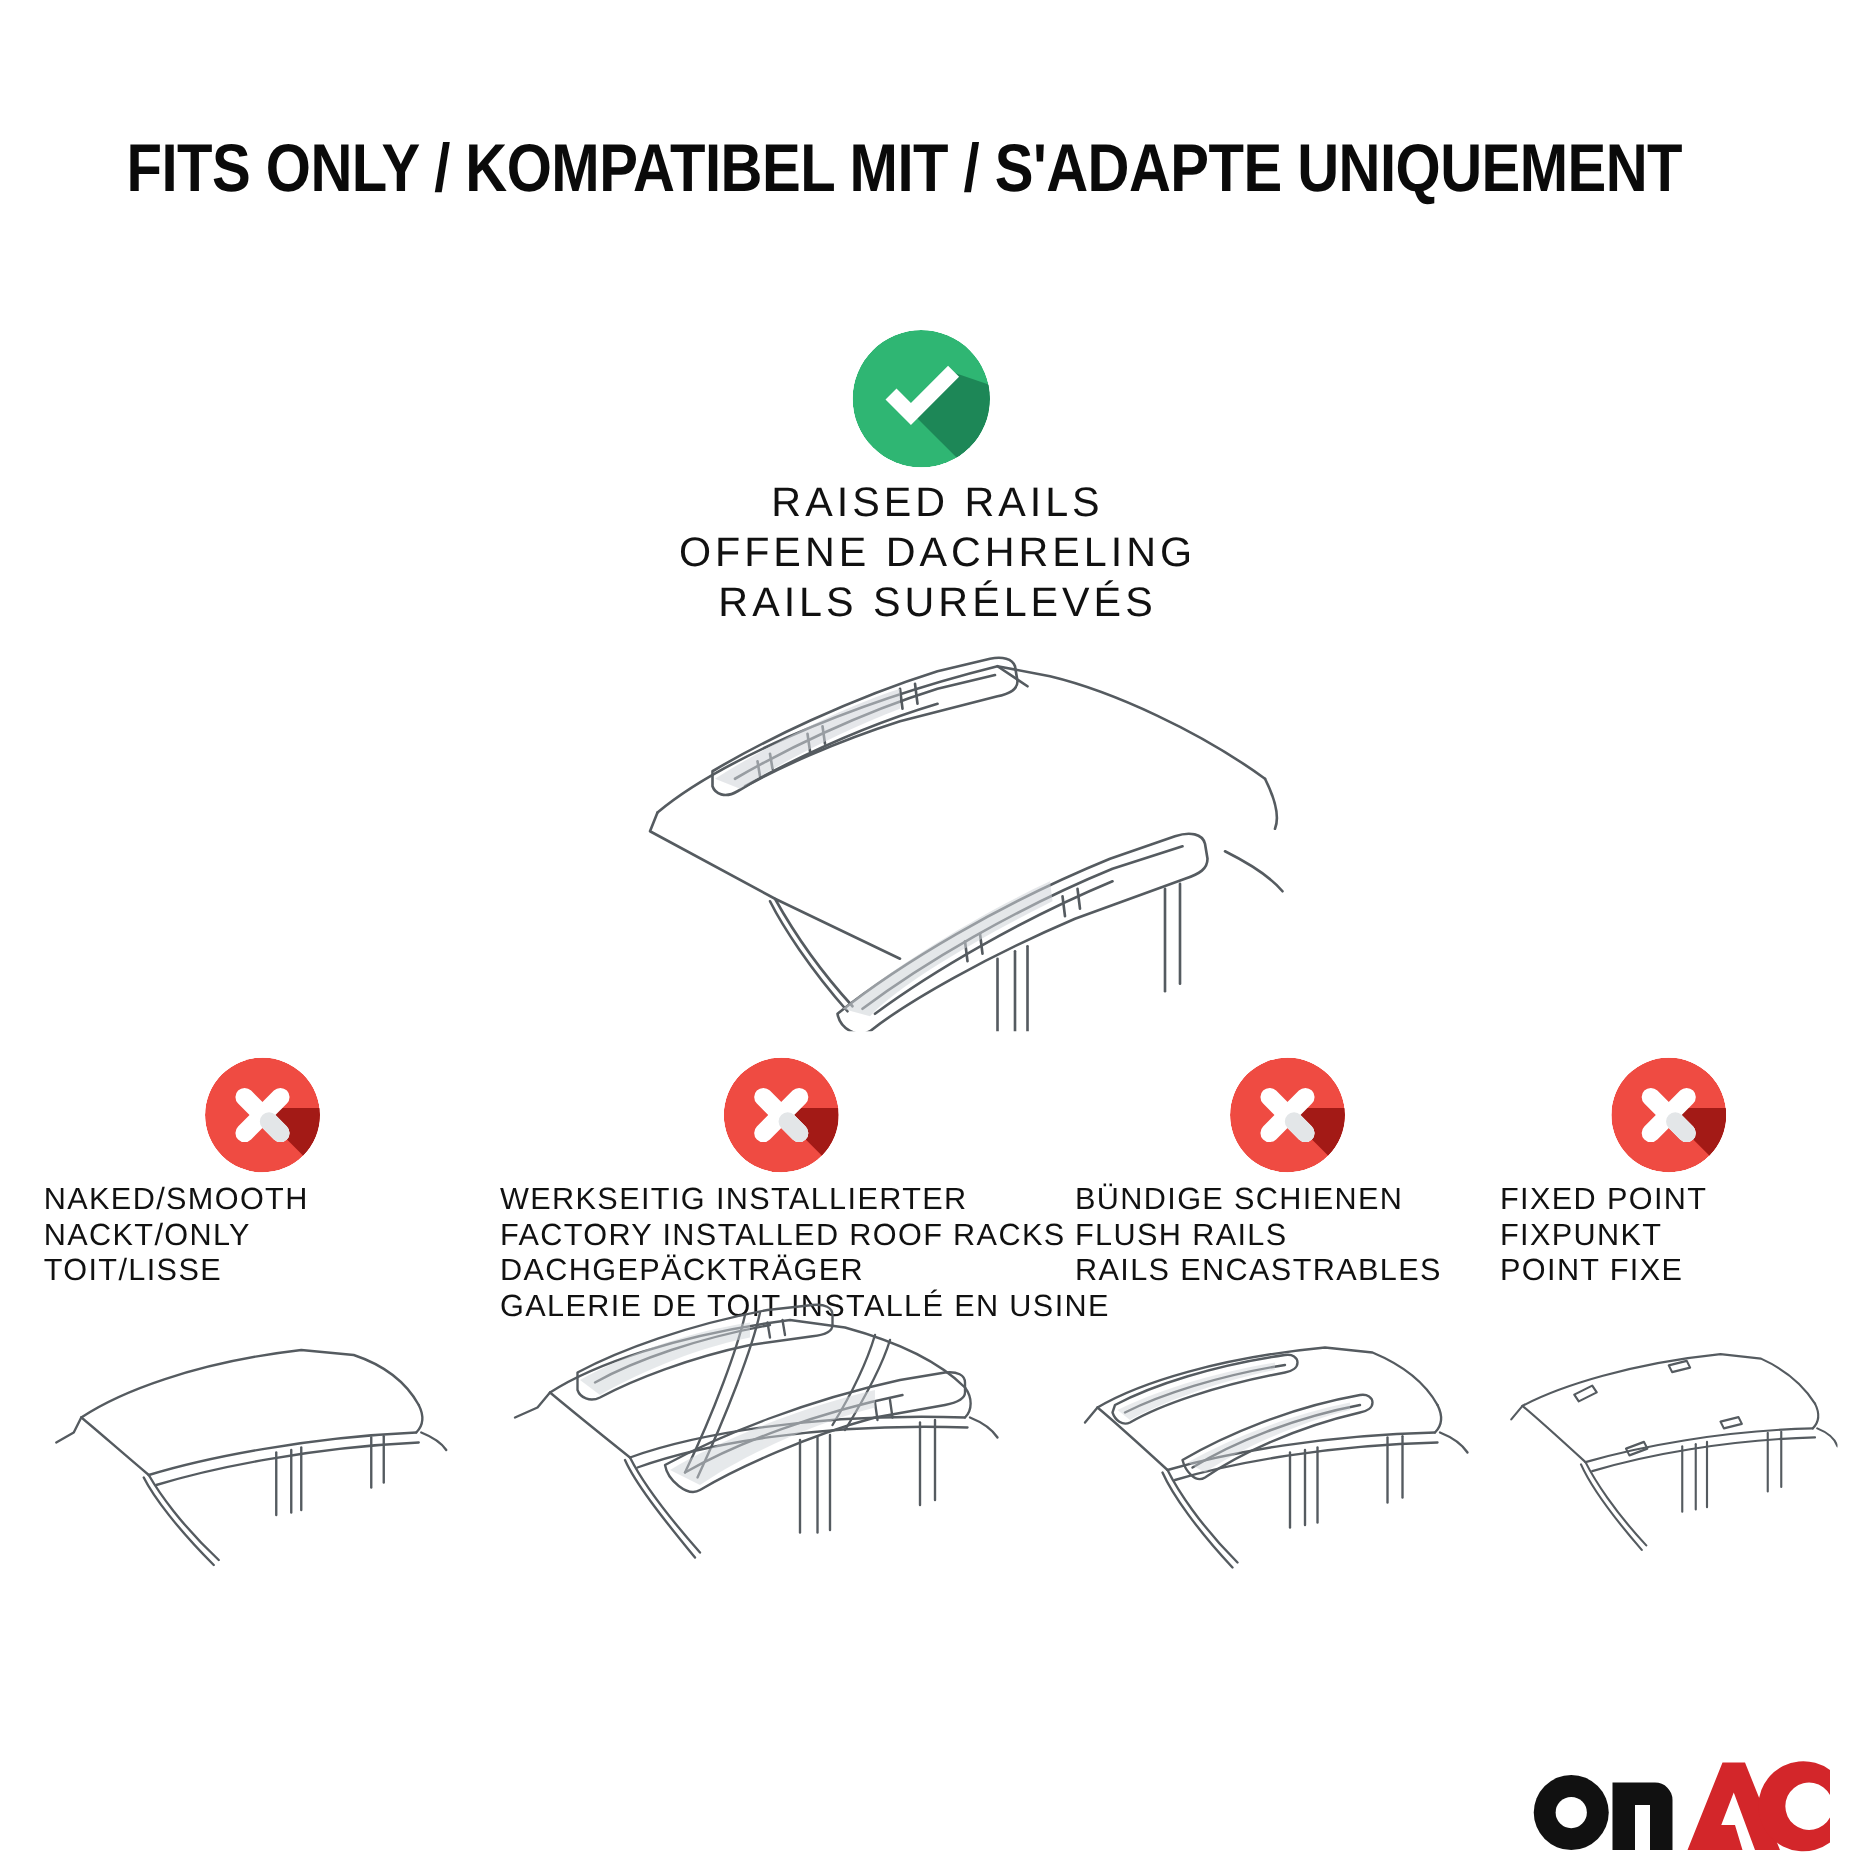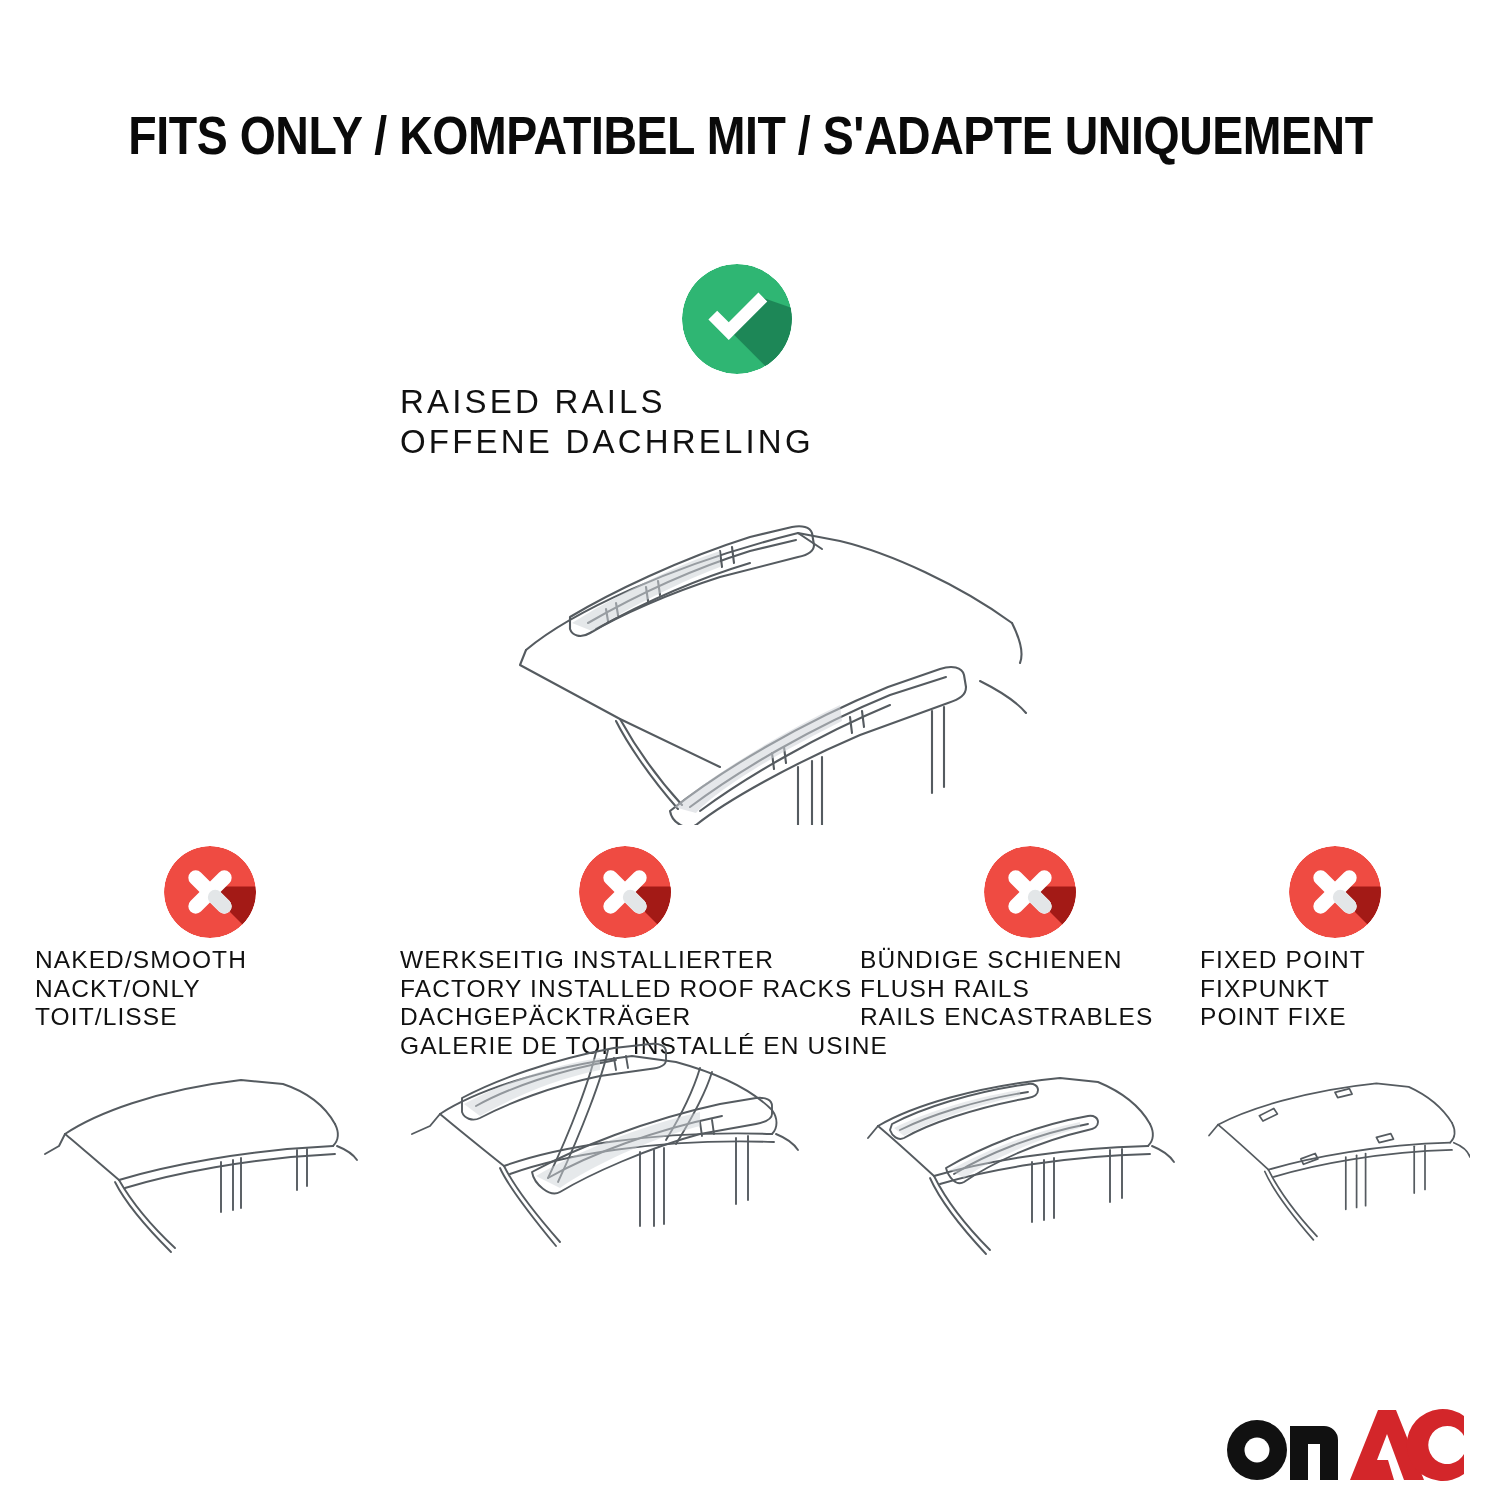--- a/index.html
+++ b/index.html
@@ -14,21 +14,21 @@
     overflow: hidden;
     font-family: "Liberation Sans", sans-serif;
     color: #111111;
   }
 
   
   .title-bar {
     position: absolute;
     left: 0;
     top: 104px;
-    width: 1500px;
+    width: 1328px;
     text-align: center;
   }
   .title-text {
     display: inline-block;
     font-family: "Liberation Sans", sans-serif;
     font-weight: 700;
     font-size: 54px;
     letter-spacing: -0.5px;
     color: #0a0a0a;
     transform: scaleX(0.86);
@@ -49,21 +49,21 @@
     left: 682px;
     top: 264px;
     width: 110px;
     height: 110px;
   }
   .hero-caption {
     position: absolute;
     left: 400px;
     top: 382px;
     width: 700px;
-    text-align: left;
+    text-align: center;
     font-size: 33px;
     line-height: 40px;
     letter-spacing: 3.2px;
     font-weight: 400;
     color: #111111;
     white-space: nowrap;
   }
   .hero-art {
     position: absolute;
     left: 420px;
@@ -145,20 +145,21 @@
       <path d="M40 57 L58 75 L100 117 L100 40 L74 31 Z" fill="#1C8355" opacity="0.92"></path>
 
       <path d="M24 50.5 L32 42.5 L42.5 53 L69.5 26 L77.5 34 L42.5 69 Z" fill="#FFFFFF"></path>
     </g>
   </svg>
 </div>
 
 <div class="hero-caption">
   <div>RAISED RAILS</div>
   <div>OFFENE DACHRELING</div>
+  <div>RAILS SURÉLEVÉS</div>
 </div>
 
 <div class="hero-art art">
   <svg viewBox="0 0 660 320" preserveAspectRatio="xMidYMid meet" aria-hidden="true">
     <g fill="none" stroke="#555B60" stroke-width="2.1" stroke-linejoin="round" stroke-linecap="round">
 
       <path d="M106 145 C 150 108 250 60 378 28 L 420 36 C 470 48 540 80 592 118"></path>
       <path d="M106 145 L 100 160 L 200 214 L 300 262"></path>
       <path d="M378 28 L 402 44"></path>
 

